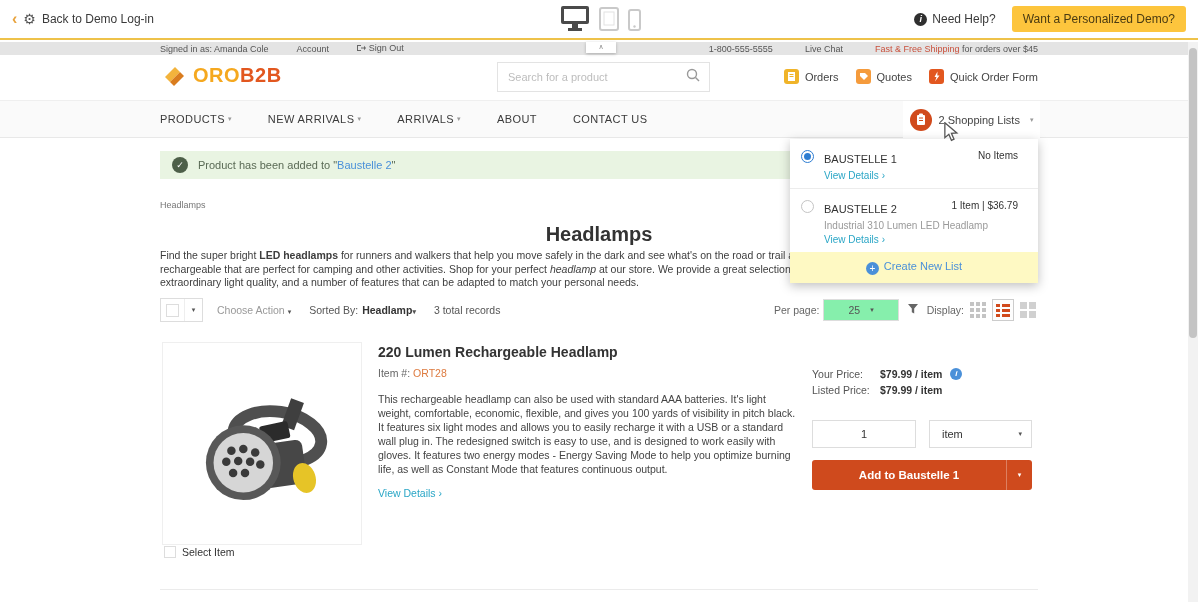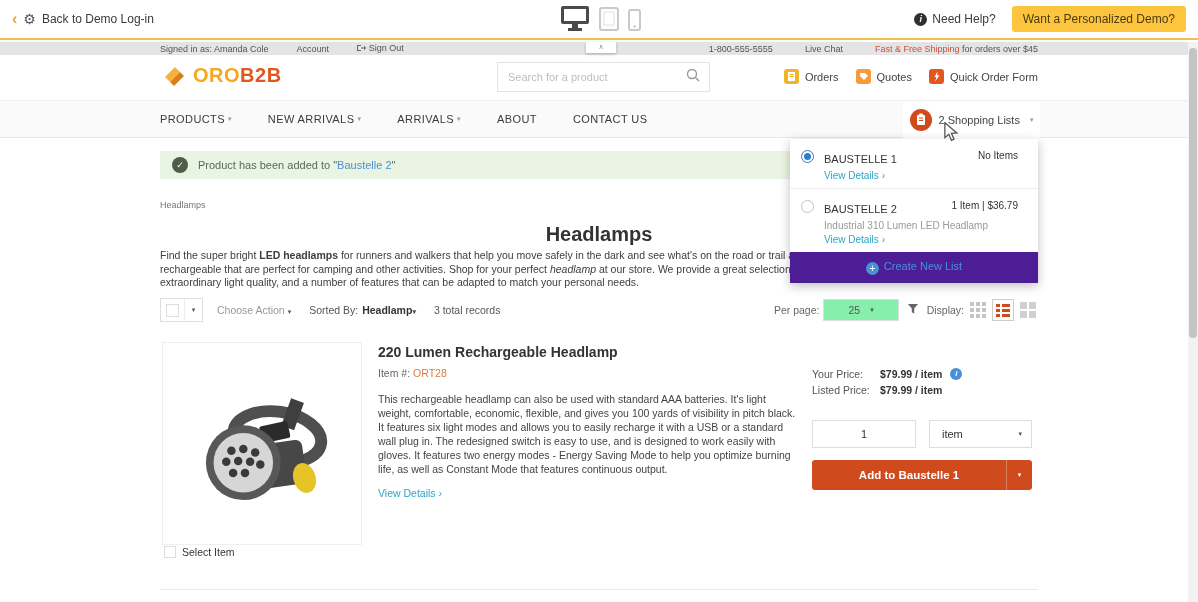--- a/index.html
+++ b/index.html
@@ -59,21 +59,21 @@
   .dropdown { position:absolute; left:790px; top:139px; width:248px; background:#fff; box-shadow:0 3px 10px rgba(0,0,0,.25); z-index:30; }
   .dd-row { position:relative; padding:10px 12px 7px 34px; }
   .dd-row + .dd-row { border-top:1px solid #ececec; }
   .radio { position:absolute; left:11px; top:11px; width:13px; height:13px; border-radius:50%; border:1px solid #c4c4c4; background:#fff; cursor:pointer; }
   .radio.checked { border-color:#2d7dd2; }
   .radio.checked::after { content:""; position:absolute; left:2px; top:2px; width:7px; height:7px; border-radius:50%; background:#2d7dd2; }
   .dd-name { font-size:11px; color:#333; }
   .dd-sum { position:absolute; right:20px; top:11px; font-size:10px; color:#333; }
   .dd-prod { font-size:10px; color:#9a9a9a; margin-top:3px; }
   .dd-link { font-size:10px; color:#2aa6c6; margin-top:3px; cursor:pointer; }
-  .dd-footer { background:#4c1d95; padding:8px 0; text-align:center; font-size:11px; color:#4a90d9; cursor:pointer; }
+  .dd-footer { background:#fef9c3; padding:8px 0; text-align:center; font-size:11px; color:#4a90d9; cursor:pointer; }
   .plus-ic { display:inline-block; width:13px; height:13px; border-radius:50%; background:#4a90d9; color:#fff; font-size:10px; line-height:13px; text-align:center; vertical-align:-2px; margin-right:5px; }
 
   
   .alert { position:absolute; left:160px; top:151px; width:878px; height:28px; background:#e9f4e2; display:flex; align-items:center; gap:10px; padding-left:12px; z-index:5; font-size:11px; color:#5a6a55; }
   .check-ic { width:16px; height:16px; border-radius:50%; background:#4d5f49; color:#fff; font-size:9px; text-align:center; line-height:16px; flex:none; }
   .alert a { color:#4a90d9; text-decoration:none; cursor:pointer; }
 
   
   .breadcrumb { position:absolute; left:160px; top:200px; font-size:9px; color:#777; }
   .page-title { position:absolute; left:0; top:223px; width:100%; text-align:center; font-size:20px; font-weight:bold; color:#333; }

